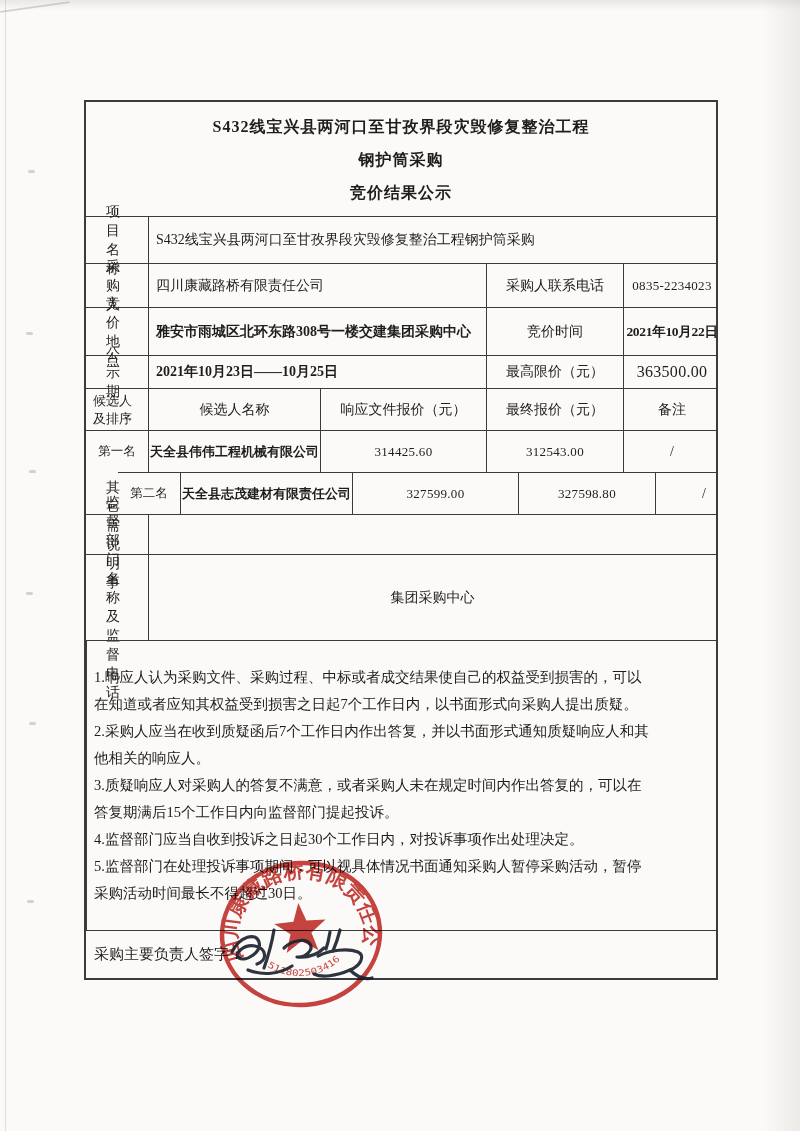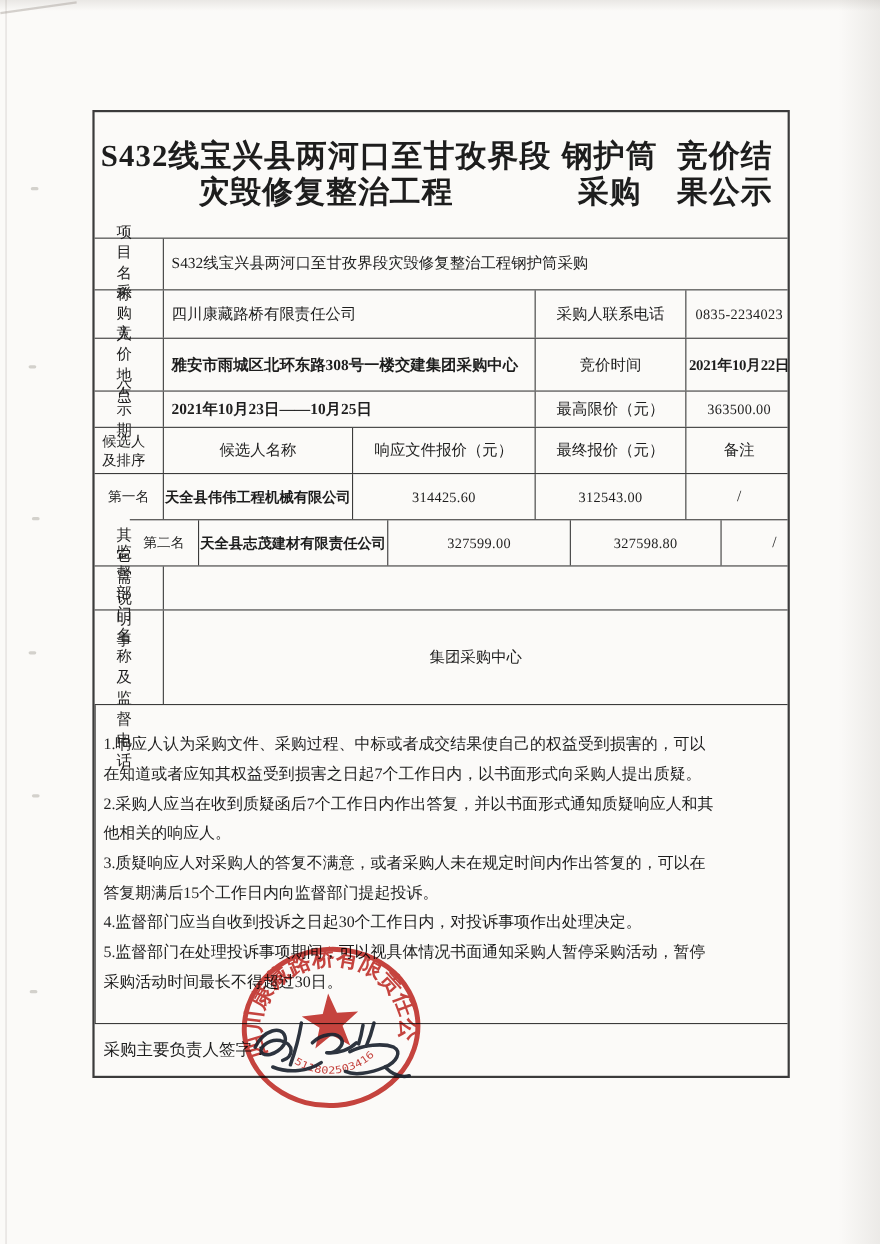--- a/index.html
+++ b/index.html
@@ -29,22 +29,22 @@
   }
   .row{display:flex;box-sizing:border-box;border-top:1.6px solid var(--line);flex:none;}
   .row.first{border-top:none;}
   .cell{box-sizing:border-box;border-left:1.6px solid var(--line);display:flex;align-items:center;flex:none;}
   .cell.nb{border-left:none;}
   .c-label{width:62px;padding:0 20px;font-size:14px;line-height:19px;justify-content:flex-start;}
   .center{justify-content:center;text-align:center;}
   .val{padding-left:7px;font-size:14px;}
   .bold{font-weight:bold;}
   .num{font-size:13px;letter-spacing:.3px;}
-  .title-block{flex-direction:row;justify-content:center;text-align:center;
-    font-weight:bold;font-size:28px;line-height:33px;letter-spacing:1px;}
+  .title-block{flex-direction:column;justify-content:center;text-align:center;
+    font-weight:bold;font-size:16px;line-height:33px;letter-spacing:1px;}
   .hdr{font-size:14px;}
   .hdr-c0{font-size:13px;padding:0 7px;line-height:18px;}
   .rank{font-size:12.5px;}
   .cname{font-size:13px;font-weight:bold;white-space:nowrap;}
   .objection-text{flex-direction:column;align-items:flex-start;justify-content:center;
     padding:10px 8px 10px 7px;font-size:14.5px;line-height:27px;}
   .objection-text div{width:100%;}
   .sig-row{font-size:15px;padding-left:8px;}
   .sub-col{flex:1;display:flex;flex-direction:column;border-left:1.6px solid var(--line);}
   .sub-cell{flex:1;display:flex;align-items:center;justify-content:center;box-sizing:border-box;}
@@ -93,21 +93,21 @@
     <div class="cell nb c-label">竞价地点</div>
     <div class="cell val bold" style="width:338px;">雅安市雨城区北环东路308号一楼交建集团采购中心</div>
     <div class="cell center" style="width:137px;font-size:14px;">竞价时间</div>
     <div class="cell center bold date-sm" style="width:97px;">2021年10月22日</div>
   </div>
 
   <div class="row" style="height:33px;">
     <div class="cell nb c-label">公示期</div>
     <div class="cell val bold" style="width:338px;">2021年10月23日——10月25日</div>
     <div class="cell center" style="width:137px;font-size:14px;">最高限价（元）</div>
-    <div class="cell center num" style="width:97px;font-size:13px;">363500.00</div>
+    <div class="cell center num" style="width:97px;font-size:16px;">363500.00</div>
   </div>
 
   <div class="row" style="height:42px;">
     <div class="cell nb hdr-c0" style="width:62px;">候选人及排序</div>
     <div class="cell center hdr" style="width:172px;">候选人名称</div>
     <div class="cell center hdr" style="width:166px;">响应文件报价（元）</div>
     <div class="cell center hdr" style="width:137px;">最终报价（元）</div>
     <div class="cell center hdr" style="width:97px;">备注</div>
   </div>
 

